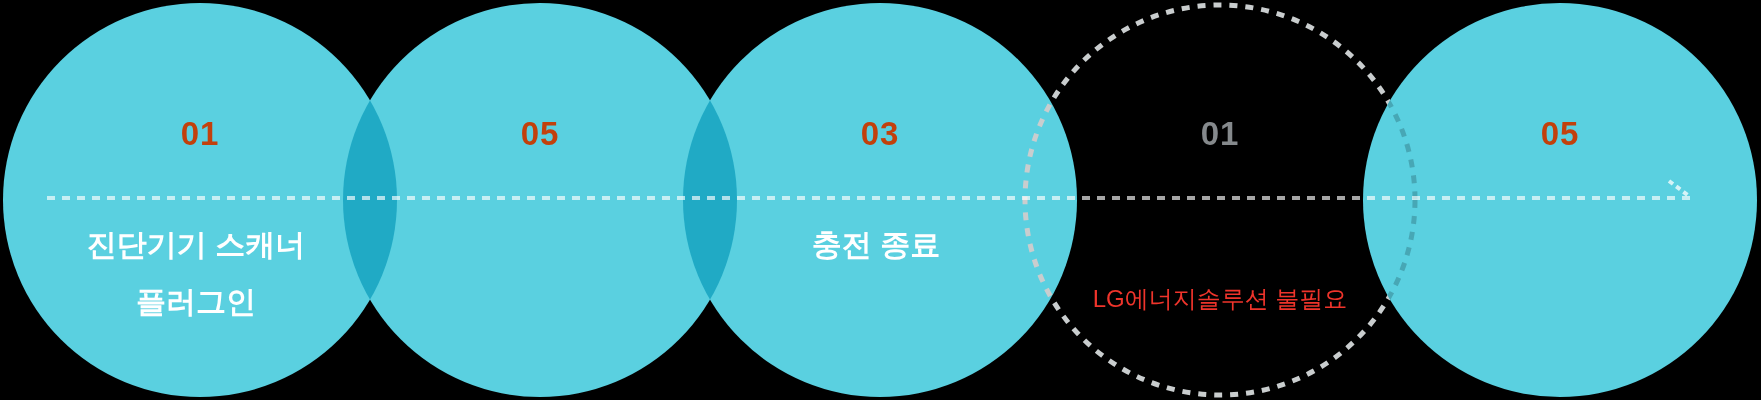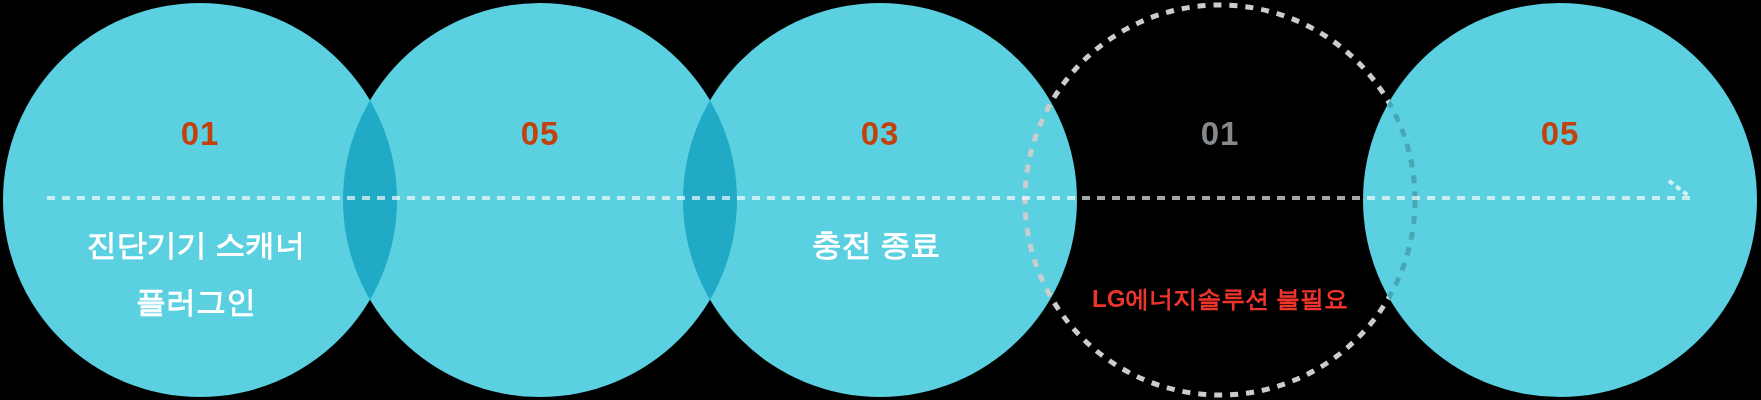--- a/index.html
+++ b/index.html
@@ -51,21 +51,21 @@
     color: #ffffff;
     white-space: pre-line;
   }
   .step .sub {
     position: absolute;
     left: 0;
     right: 0;
     top: 285px;
     line-height: 28px;
     font-size: 24px;
-    font-weight: 700;
+    font-weight: 400;
     color: #EF342B;
   }
   .step.ghost .num,
   .step.ghost .ttl {
     color: #85898C;
   }
   .s1 { left: 2px; }
   .s2 { left: 342px; }
   .s3 { left: 682px; }
   .s4 { left: 1022px; }

